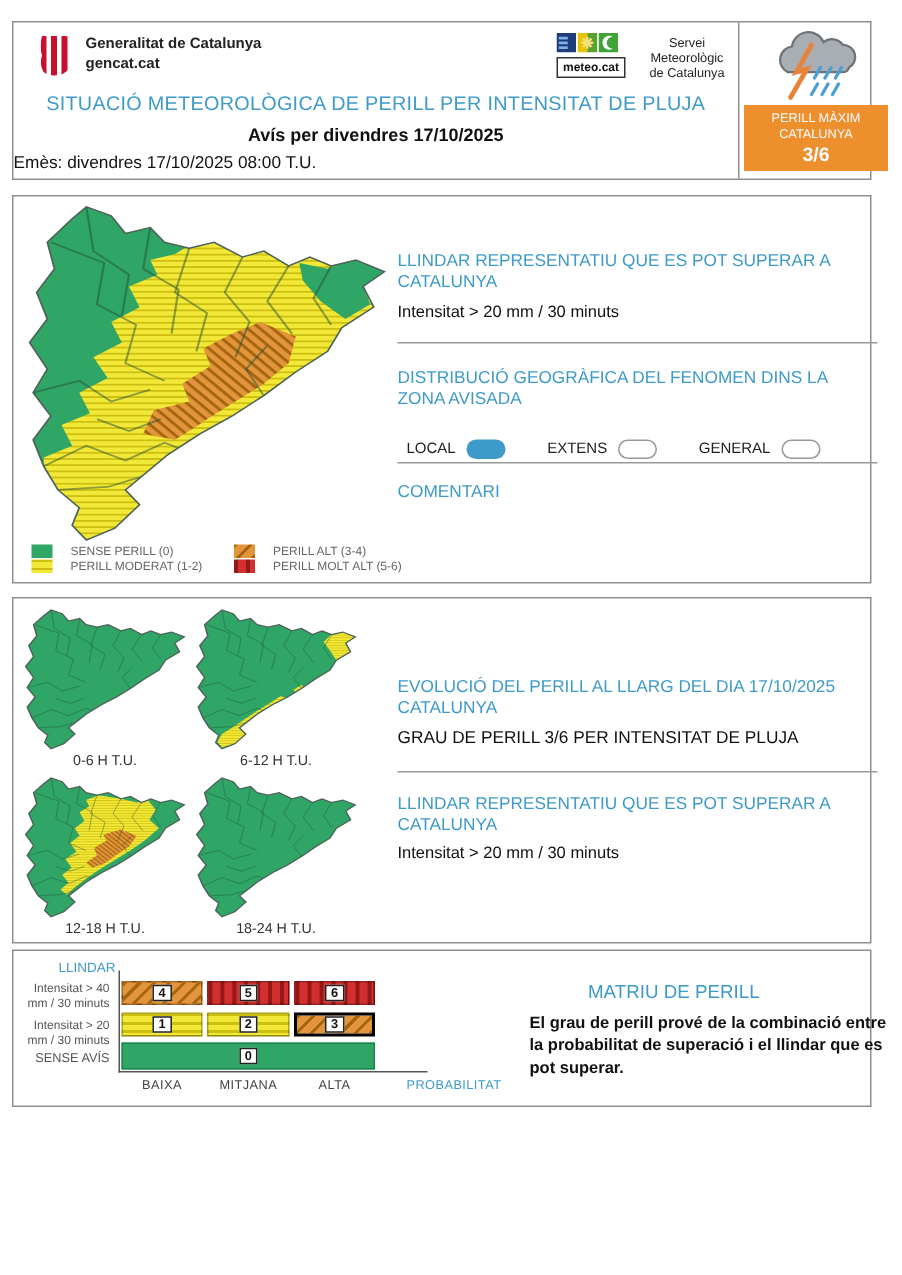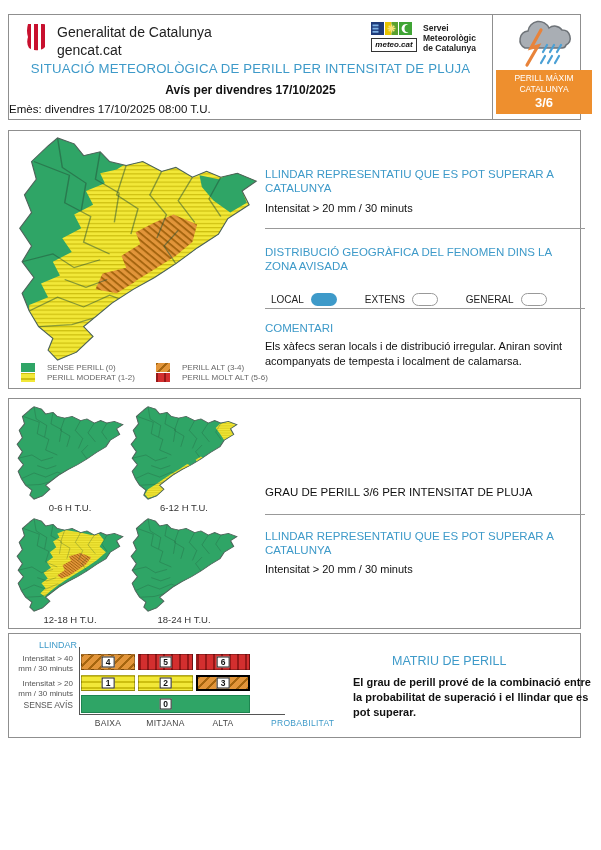--- a/index.html
+++ b/index.html
@@ -11,28 +11,28 @@
   #boxMap{top:130px;height:257px;}
   #boxEvo{top:398px;height:229px;}
   #boxMatrix{top:633px;height:103px;}
   .accent{color:#3E9AC9;}
   .h-blue{color:#3E9AC9;font-size:11.5px;line-height:1.25;}
   .body-txt{font-size:11px;color:#111;line-height:1.35;}
   .vdiv{position:absolute;top:0;bottom:0;border-left:1px solid #8f8f8f;}
   .hdiv{position:absolute;border-top:1px solid #999;}
   
   .gencat{left:16px;top:8px;display:flex;gap:8px;align-items:flex-start;}
-  .gencat-txt{font-size:14px;font-weight:normal;line-height:1.3;color:#222;}
+  .gencat-txt{font-size:10px;font-weight:bold;line-height:1.3;color:#222;}
   .meteo{left:362px;top:7px;}
   .meteo-tiles{display:flex;gap:1px;}
   .tile{width:13px;height:13px;position:relative;}
   .meteo-box{margin-top:3px;width:44px;height:12px;border:1px solid #333;
-             font-size:8px;font-weight:bold;text-align:center;line-height:12px;color:#111;font-style:italic;}
-  .meteo-svc{position:absolute;left:52px;top:1px;font-size:8.5px;font-weight:bold;
-             line-height:1.2;color:#222;width:70px;}
+             font-size:8px;font-weight:bold;text-align:center;line-height:12px;color:#111;}
+  .meteo-svc{position:absolute;left:52px;top:1px;font-size:8.5px;font-weight:normal;
+             line-height:1.2;color:#222;width:70px;text-align:center;}
   .title-line{left:0;top:46px;width:483px;text-align:center;font-size:13.2px;letter-spacing:.2px;}
   .sub-line{left:0;top:68px;width:483px;text-align:center;font-size:12px;font-weight:bold;}
   .issued-line{left:0;top:88px;width:483px;font-size:11.5px;}
   .maxbox{left:487px;top:55px;width:96px;height:44px;background:#EE8F2E;color:#fff;
           text-align:center;padding-top:3px;box-sizing:border-box;}
   .maxbox .s{font-size:8.5px;line-height:1.3;display:block;}
   .maxbox .v{font-size:13px;font-weight:bold;line-height:1.3;display:block;}
   
   .sw{width:14px;height:9px;display:block;}
   .fill-green{background:#2FA566;}
@@ -212,21 +212,20 @@
       <span class="tog-gap"></span>
       <span class="tog-label">EXTENS</span>
       <span class="pill pill-off"></span>
       <span class="tog-gap"></span>
       <span class="tog-label">GENERAL</span>
       <span class="pill pill-off"></span>
     </div>
     <div class="hdiv" style="left:256px;top:177px;width:320px;"></div>
 
     <div class="abs h-blue" style="left:256px;top:190px;">COMENTARI</div>
-    <div class="abs body-txt" style="left:256px;top:208px;width:322px;">Els xàfecs seran locals i de distribució irregular. Aniran sovint acompanyats de tempesta i localment de calamarsa.</div>
   </div>
 
   <div class="box" id="boxEvo">
 
     <svg class="abs" style="left:6px;top:6px;" width="110" height="95" viewBox="24 2 208 232" preserveAspectRatio="none">
       <use href="#catShape" fill="#2FA566"></use>
       <g clip-path="url(#catClip)">
           <use href="#comLines"></use>
         </g>
       <use href="#catShape" fill="none" stroke="#4E635A" stroke-width="2"></use>
@@ -258,20 +257,21 @@
 
     <svg class="abs" style="left:120px;top:118px;" width="110" height="95" viewBox="24 2 208 232" preserveAspectRatio="none">
       <use href="#catShape" fill="#2FA566"></use>
       <g clip-path="url(#catClip)">
           <use href="#comLines"></use>
         </g>
       <use href="#catShape" fill="none" stroke="#4E635A" stroke-width="2"></use>
     </svg>
     <div class="abs map-label" style="left:120px;top:215px;">18-24 H T.U.</div>
 
+    <div class="abs h-blue" style="left:256px;top:52px;width:320px;">EVOLUCIÓ DEL PERILL AL LLARG DEL DIA 17/10/2025 CATALUNYA</div>
     <div class="abs" style="left:256px;top:87px;font-size:11.5px;">GRAU DE PERILL 3/6 PER INTENSITAT DE PLUJA</div>
     <div class="hdiv" style="left:256px;top:115px;width:320px;"></div>
     <div class="abs h-blue" style="left:256px;top:130px;width:320px;">LLINDAR REPRESENTATIU QUE ES POT SUPERAR A CATALUNYA</div>
     <div class="abs body-txt" style="left:256px;top:163px;">Intensitat &gt; 20 mm / 30 minuts</div>
   </div>
 
   <div class="box" id="boxMatrix">
 
     <div class="abs mx-ylabel" style="left:30px;top:6px;">LLINDAR</div>
 

